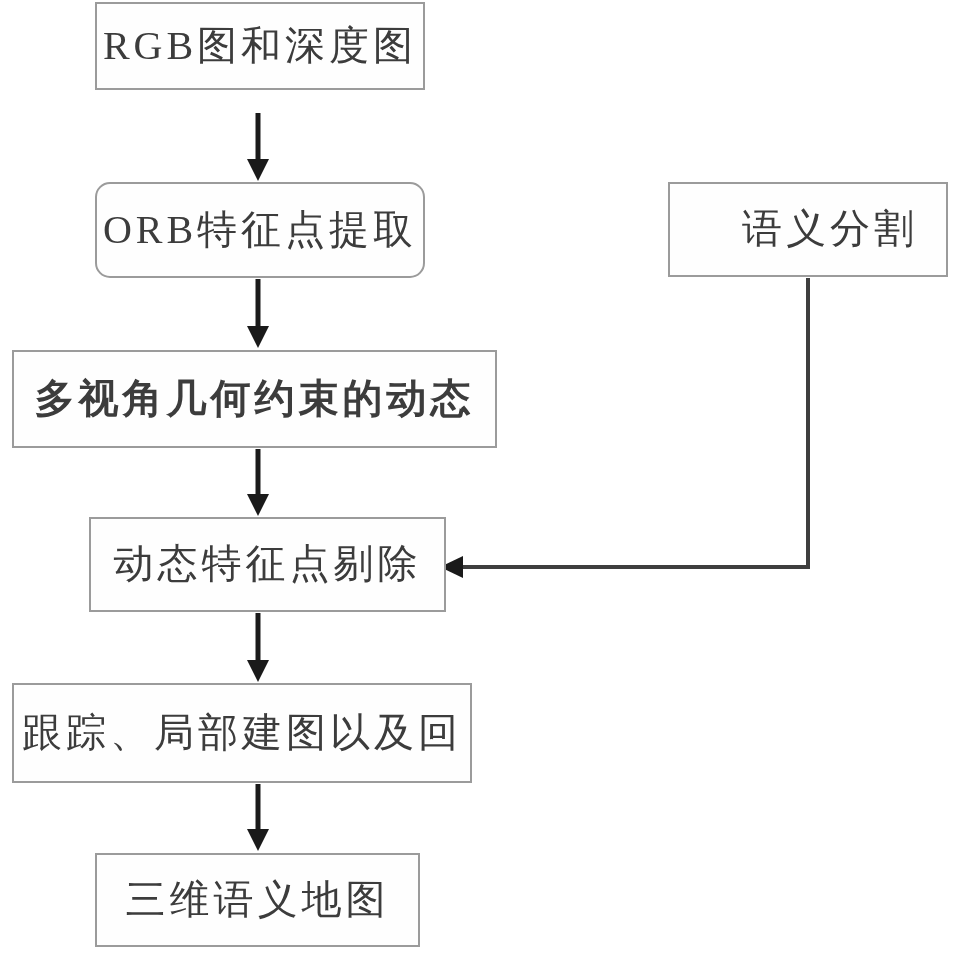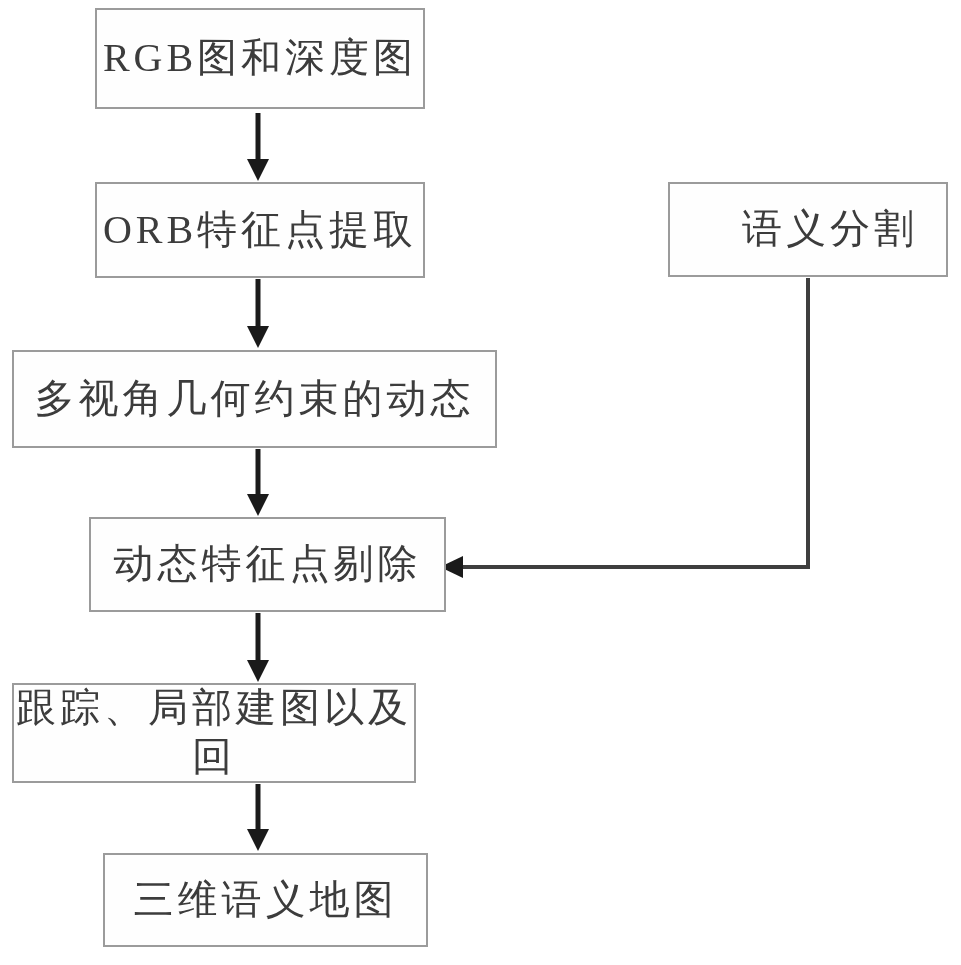--- a/index.html
+++ b/index.html
@@ -35,26 +35,26 @@
     display: flex;
     align-items: center;
     justify-content: center;
     flex-direction: column;
     text-align: center;
     color: var(--text);
     font-size: 40px;
     letter-spacing: 4px;
     line-height: 1.22;
   }
-  .node-rgb-depth      { left: 95px;  top: 8px;  width: 330px; height: 101px; }
-  .node-orb            { left: 95px;  top: 182px; width: 330px; height: 96px; }
-  .node-multiview      { left: 12px;  top: 350px; width: 485px; height: 98px; }
+  .node-rgb-depth      { left: 95px;  top: 2px;  width: 330px; height: 88px; }
+  .node-orb            { left: 95px;  top: 182px; width: 330px; height: 96px; border-radius: 15px; }
+  .node-multiview      { left: 12px;  top: 350px; width: 485px; height: 98px; font-weight: bold; }
   .node-dynamic-removal{ left: 89px;  top: 517px; width: 357px; height: 95px; }
-  .node-tracking       { left: 12px;  top: 683px; width: 404px; height: 100px; }
-  .node-semantic-map   { left: 95px;  top: 853px; width: 325px; height: 94px; margin-left: 8px; }
+  .node-tracking       { left: 12px;  top: 683px; width: 460px; height: 100px; }
+  .node-semantic-map   { left: 95px;  top: 853px; width: 325px; height: 94px; }
   .node-semantic-seg   { left: 668px; top: 182px; width: 280px; height: 95px; padding-left: 44px; }
   .node-label { display: block; }
 </style>
 </head>
 <body>
 
 <div class="canvas">
 
   <svg class="edges-layer" width="961" height="965" viewBox="0 0 961 965" xmlns="http://www.w3.org/2000/svg">
 

